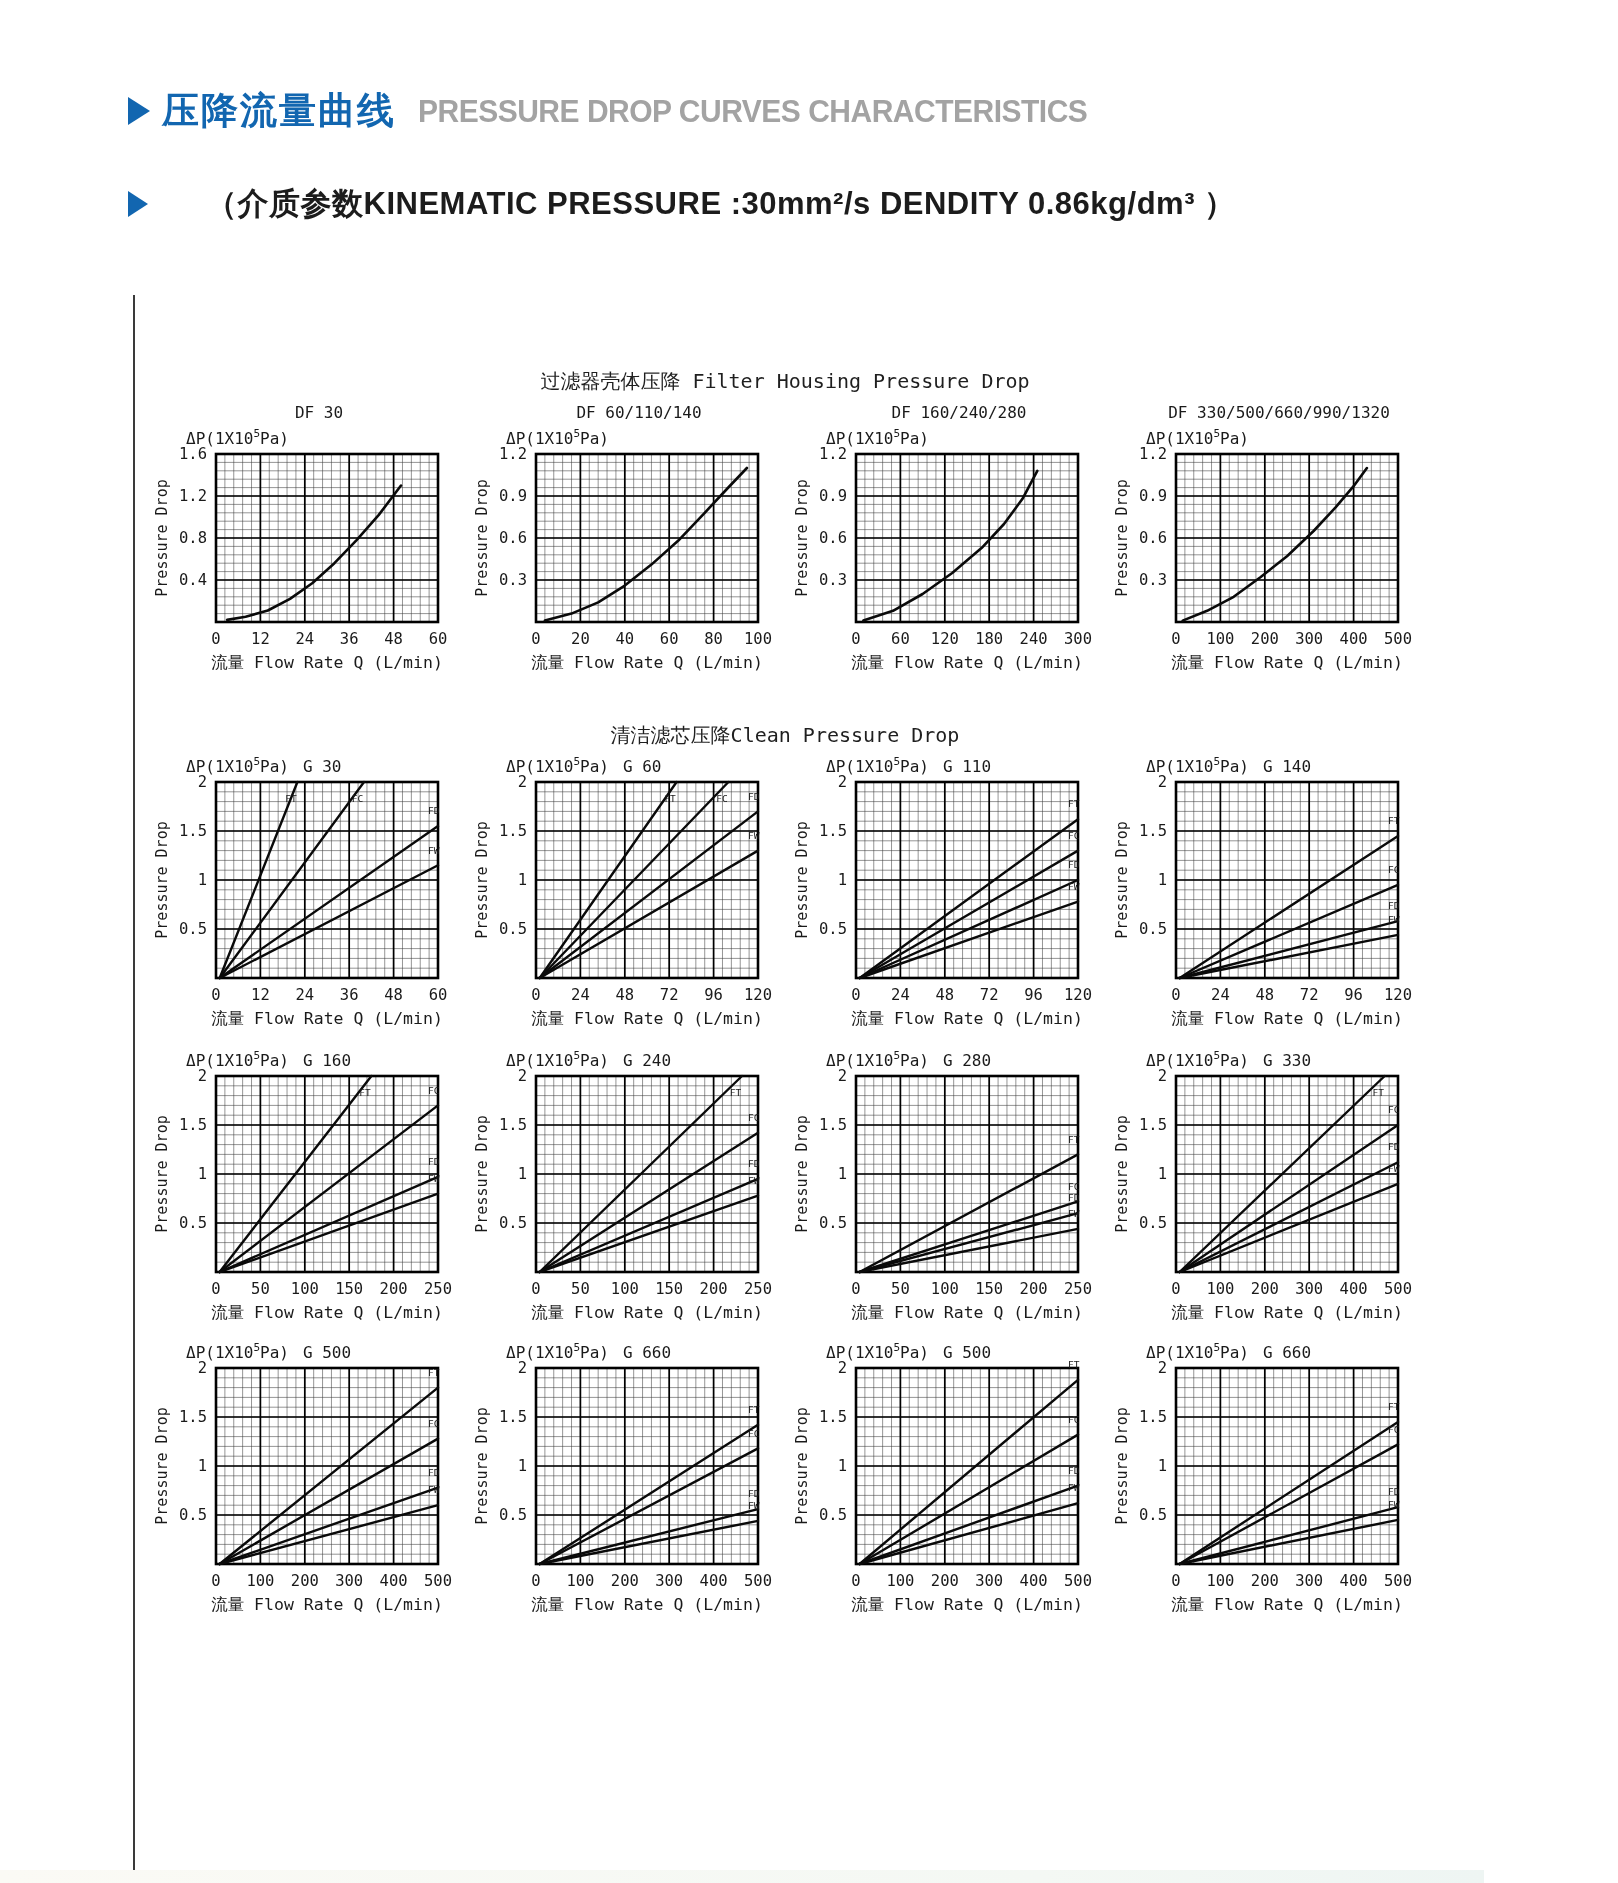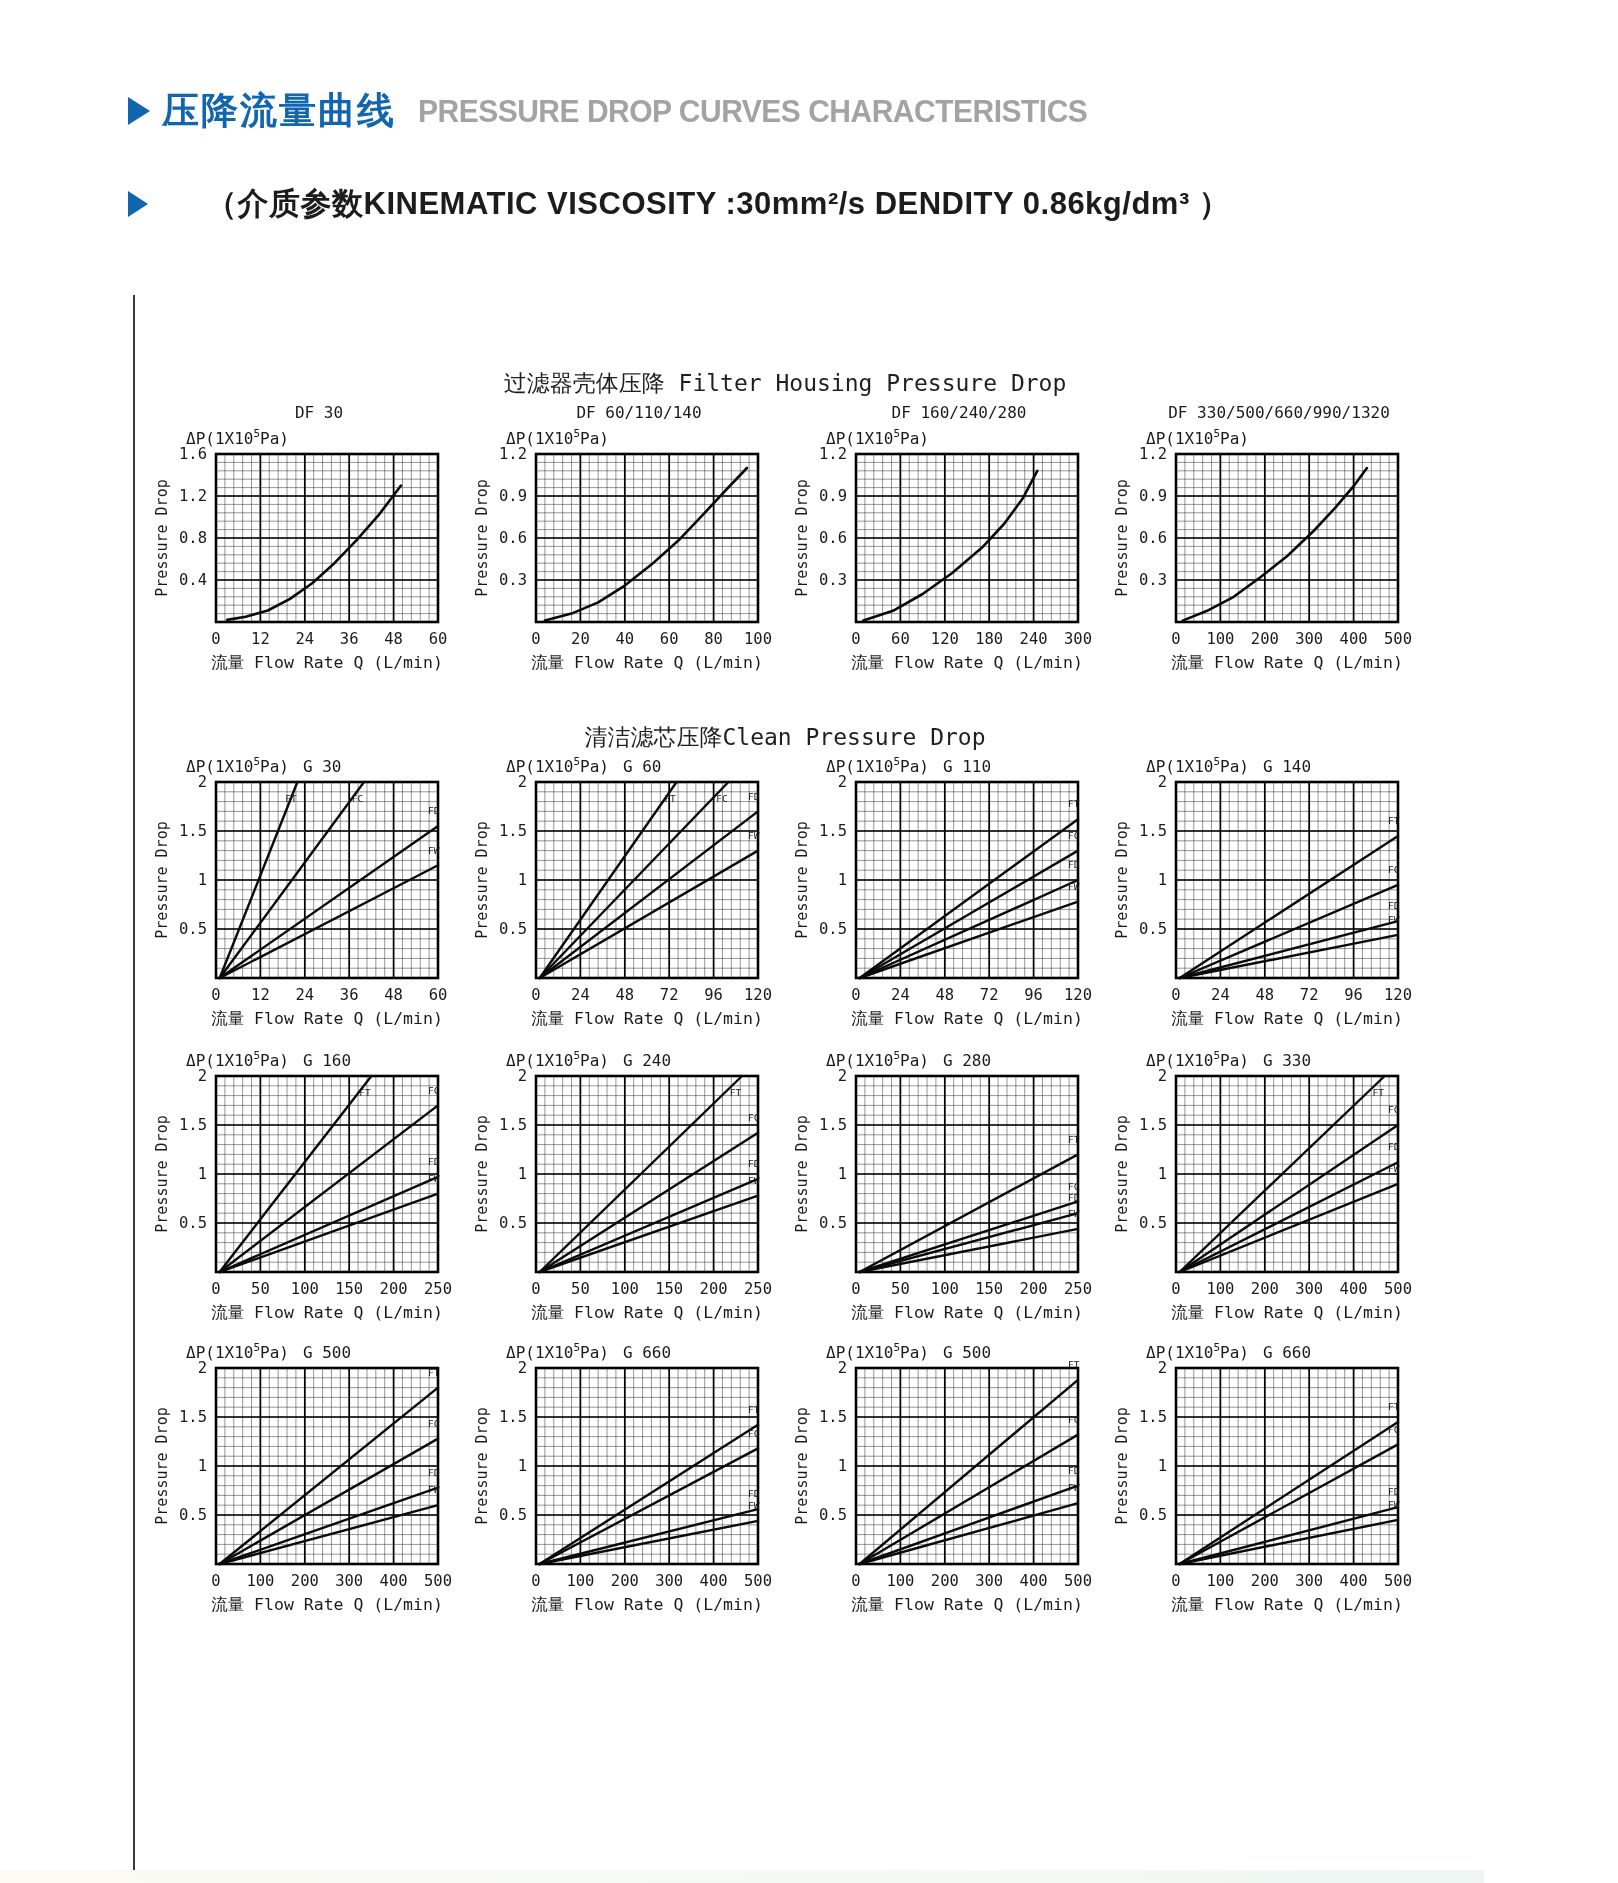--- a/index.html
+++ b/index.html
@@ -11,39 +11,39 @@
   .tri.small{border-left-width:20px;border-top-width:13px;border-bottom-width:13px;}
   .cn{font-size:37px;font-weight:bold;color:#1266b0;letter-spacing:2px;}
   .en{font-size:30px;font-weight:bold;color:#a3a3a3;margin-left:22px;letter-spacing:-0.5px;
       transform:scaleY(1.05);white-space:nowrap;}
   .hdr2{position:absolute;left:128px;top:183px;display:flex;align-items:center;}
   .sub{font-size:31px;font-weight:bold;color:#1c1c1c;margin-left:46px;white-space:nowrap;
        letter-spacing:0.5px;}
   .vrule{position:absolute;left:133px;top:295px;width:2px;height:1585px;background:#3a3a3a;}
   .sec{position:absolute;left:150px;width:1270px;text-align:center;
        font-family:"DejaVu Sans Mono","Liberation Mono",monospace;
-       font-size:23px;color:#1f1f1f;white-space:pre;}
+       font-size:20px;color:#1f1f1f;white-space:pre;}
   .sec1{top:368px;}
   .sec2{top:722px;}
   .chart{position:absolute;}
   .footer-bar{position:absolute;left:0;bottom:0;width:100%;height:13px;
       background:linear-gradient(90deg,#fbfaf5 0%,#f4f8f4 70%,#eef5f3 100%);}
 </style>
 </head>
 <body>
 
 <div class="page">
   <div class="hdr1">
     <span class="tri"></span>
     <span class="cn">压降流量曲线</span>
     <span class="en">PRESSURE DROP CURVES CHARACTERISTICS</span>
   </div>
   <div class="hdr2">
     <span class="tri small"></span>
-    <span class="sub">（介质参数KINEMATIC VISCOSITY :30mm²/s DENDITY 0.86kg/dm³ ）</span>
+    <span class="sub">（介质参数KINEMATIC PRESSURE :30mm²/s DENDITY 0.86kg/dm³ ）</span>
   </div>
   <div class="vrule"></div>
   <div class="sec sec1">过滤器壳体压降 Filter Housing Pressure Drop</div>
   <div class="sec sec2">清洁滤芯压降Clean Pressure Drop</div>
   <div id="charts">
       <svg width="310" height="300" style="position:absolute;left:150px;top:400px;" class="chart">
         <path d="M74.88 54V222M83.76 54V222M92.64 54V222M101.52000000000001 54V222M110.4 54V222M119.28 54V222M128.16 54V222M137.04000000000002 54V222M145.92000000000002 54V222M154.8 54V222M163.68 54V222M172.56 54V222M181.44 54V222M190.32 54V222M199.2 54V222M208.08 54V222M216.96 54V222M225.84 54V222M234.72 54V222M243.6 54V222M252.48 54V222M261.36 54V222M270.24 54V222M279.12 54V222M66 62.4H288M66 70.8H288M66 79.2H288M66 87.6H288M66 96H288M66 104.4H288M66 112.8H288M66 121.2H288M66 129.6H288M66 138H288M66 146.4H288M66 154.8H288M66 163.2H288M66 171.6H288M66 180H288M66 188.4H288M66 196.8H288M66 205.2H288M66 213.6H288" stroke="#3c3c3c" stroke-width="0.55" fill="none"></path>
         <path d="M110.4 54V222M154.8 54V222M199.2 54V222M243.6 54V222M66 96.00000000000003H288M66 138H288M66 180H288" stroke="#000" stroke-width="1.7" fill="none"></path>
         <rect x="66" y="54" width="222" height="168" fill="none" stroke="#000" stroke-width="2.6"></rect>
         <polyline points="77.1,219.9 95.6,216.8 117.8,210.5 140.0,198.9 162.2,183.2 184.4,163.2 206.6,140.1 228.8,114.9 251.0,85.5" fill="none" stroke="#0a0a0a" stroke-width="2.6" stroke-linejoin="round" stroke-linecap="round"></polyline>

